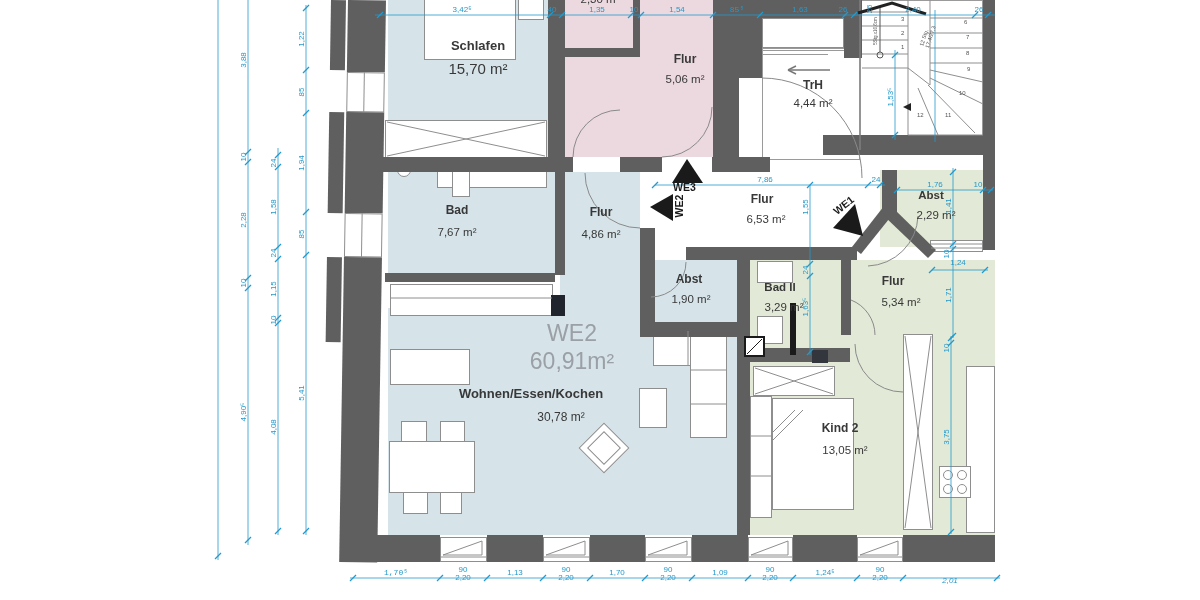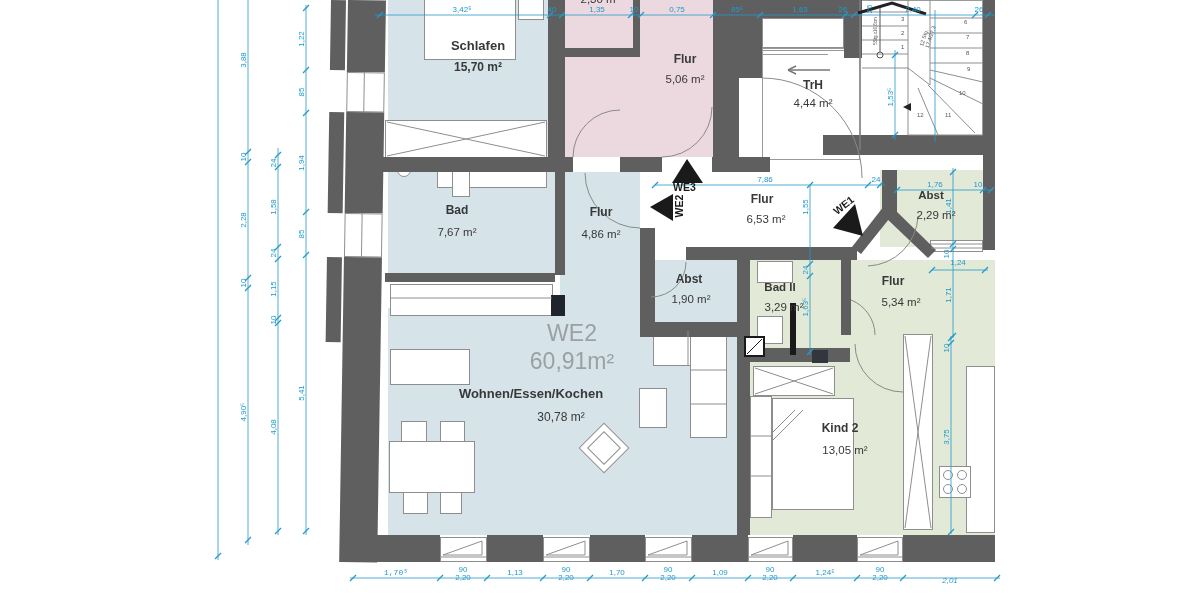--- a/index.html
+++ b/index.html
@@ -312,21 +312,21 @@
         <line x1="950" y1="339" x2="956" y2="333"></line>
       <line x1="929" y1="273" x2="935" y2="267"></line>
         <line x1="982" y1="273" x2="988" y2="267"></line>
       <line x1="948" y1="341" x2="954" y2="335"></line>
         <line x1="948" y1="346" x2="954" y2="340"></line>
       <line x1="948" y1="535" x2="954" y2="529"></line>
     </g>
   </svg>
 
   <span class="rn" style="left:478px;top:38px;font-size:13px;">Schlafen</span>
-  <span class="ra" style="left:478px;top:60px;font-size:12px;font-weight:bold;">15,70 m²</span>
+  <span class="ra" style="left:478px;top:60px;font-size:15px;">15,70 m²</span>
   <span class="ra" style="left:600px;top:-7px;">2,30 m²</span>
   <span class="rn" style="left:685px;top:52px;">Flur</span>
   <span class="ra" style="left:685px;top:73px;">5,06 m²</span>
   <span class="rn" style="left:813px;top:78px;">TrH</span>
   <span class="ra" style="left:813px;top:97px;">4,44 m²</span>
   <span class="rn" style="left:457px;top:203px;">Bad</span>
   <span class="ra" style="left:457px;top:226px;">7,67 m²</span>
   <span class="rn" style="left:601px;top:205px;">Flur</span>
   <span class="ra" style="left:601px;top:228px;">4,86 m²</span>
   <span class="rn" style="left:762px;top:192px;">Flur</span>
@@ -363,22 +363,22 @@
   <span class="stn" style="left:966px;top:50px;">8</span>
   <span class="stn" style="left:967px;top:66px;">9</span>
   <span class="stn" style="left:959px;top:90px;">10</span>
   <span class="stn" style="left:945px;top:112px;">11</span>
   <span class="stn" style="left:917px;top:112px;">12</span>
 
   <span class="dim" style="left:462px;top:5px;">3,42⁵</span>
   <span class="dim" style="left:552px;top:5px;">40</span>
   <span class="dim" style="left:597px;top:5px;text-align:right;">1,35</span>
   <span class="dim" style="left:634px;top:5px;">10</span>
-  <span class="dim" style="left:677px;top:5px;">0,75</span>
-  <span class="dim" style="left:737px;top:5px;">85⁵</span>
+  <span class="dim" style="left:677px;top:5px;">1,54</span>
+  <span class="dim" style="left:737px;top:5px;font-family:Liberation Mono, monospace;">85⁵</span>
   <span class="dim" style="left:800px;top:5px;">1,63</span>
   <span class="dim" style="left:843px;top:5px;">26</span>
   <span class="dim" style="left:913px;top:5px;">2,40</span>
   <span class="dim" style="left:979px;top:5px;">26</span>
 
   <span class="dim" style="left:396px;top:568px;font-family:Liberation Mono, monospace;">1,70⁵</span>
   <span class="dim2" style="left:463px;top:566px;">
       <span>90</span>
       <span>2,20</span>
     </span>

